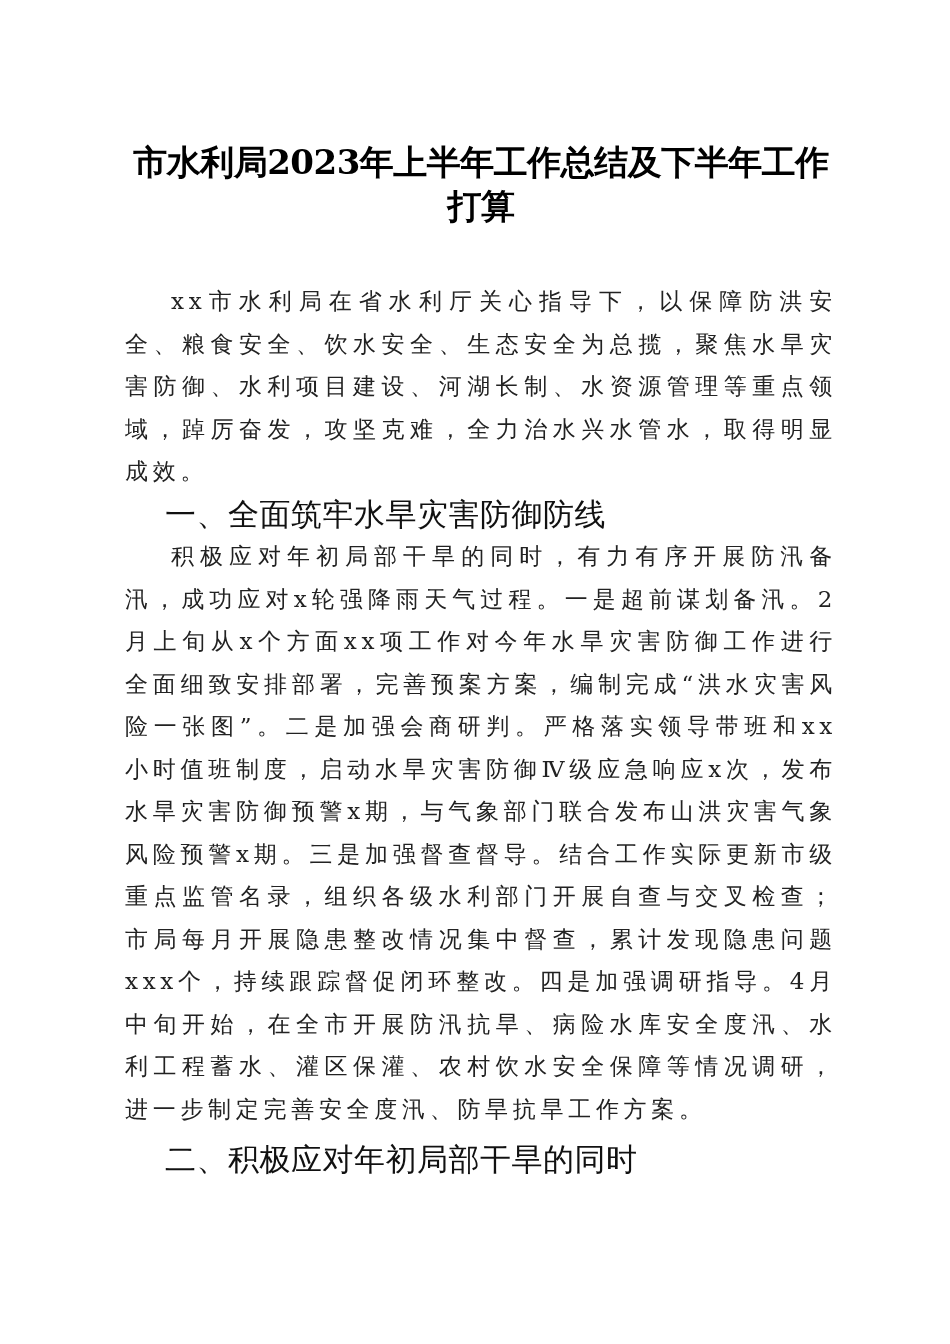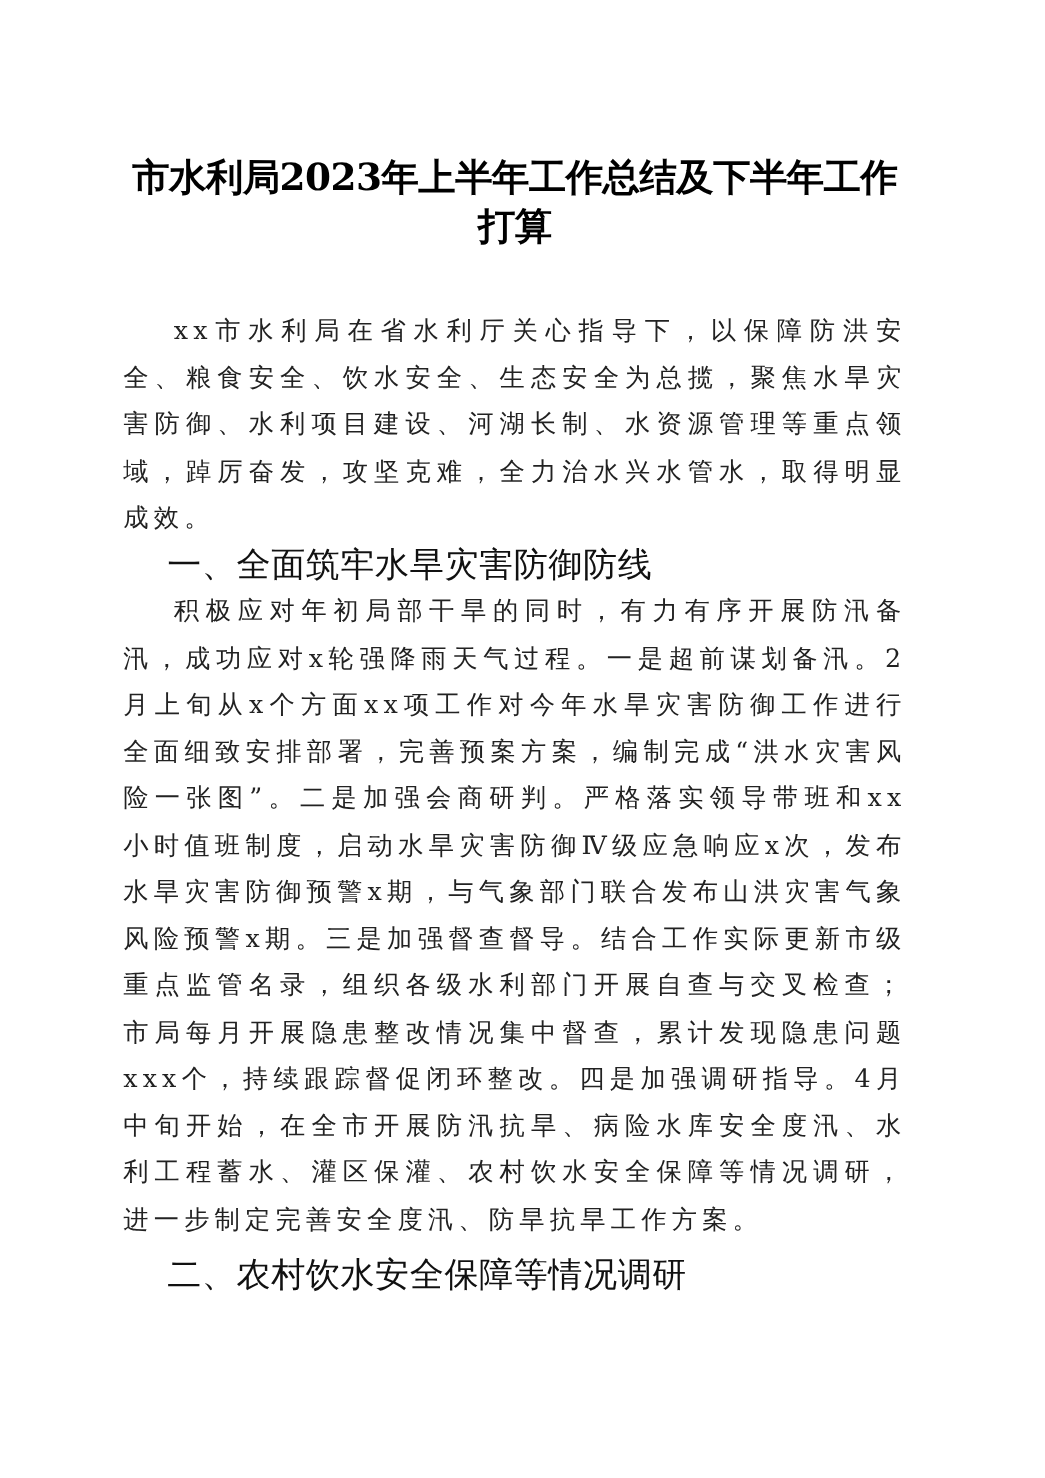--- a/index.html
+++ b/index.html
@@ -9,21 +9,21 @@
     }
     body {
       width: 950px;
       height: 1344px;
       position: relative;
       overflow: hidden;
       color: #111111;
     }
     .page {
       position: absolute;
-      left: 112px;
+      left: 125px;
       top: 140px;
       width: 712px;
     }
     .title {
       font-family: "DejaVu Serif", "Liberation Serif", serif;
       font-weight: bold;
       font-size: 34px;
       line-height: 44px;
       text-align: center;
       margin: 0;
@@ -60,15 +60,15 @@
 
 <div class="page">
   <h1 class="title">市水利局2023年上半年工作总结及下半年工作打算</h1>
 
   <div class="content">
     <p class="para">xx市水利局在省水利厅关心指导下，以保障防洪安全、粮食安全、饮水安全、生态安全为总揽，聚焦水旱灾害防御、水利项目建设、河湖长制、水资源管理等重点领域，踔厉奋发，攻坚克难，全力治水兴水管水，取得明显成效。</p>
 
     <h2 class="heading">一、全面筑牢水旱灾害防御防线</h2>
     <p class="para">积极应对年初局部干旱的同时，有力有序开展防汛备汛，成功应对x轮强降雨天气过程。一是超前谋划备汛。2月上旬从x个方面xx项工作对今年水旱灾害防御工作进行全面细致安排部署，完善预案方案，编制完成“洪水灾害风险一张图”。二是加强会商研判。严格落实领导带班和xx小时值班制度，启动水旱灾害防御Ⅳ级应急响应x次，发布水旱灾害防御预警x期，与气象部门联合发布山洪灾害气象风险预警x期。三是加强督查督导。结合工作实际更新市级重点监管名录，组织各级水利部门开展自查与交叉检查；市局每月开展隐患整改情况集中督查，累计发现隐患问题xxx个，持续跟踪督促闭环整改。四是加强调研指导。4月中旬开始，在全市开展防汛抗旱、病险水库安全度汛、水利工程蓄水、灌区保灌、农村饮水安全保障等情况调研，进一步制定完善安全度汛、防旱抗旱工作方案。</p>
 
-    <h2 class="heading h2">二、农村饮水安全保障等情况调研</h2>
+    <h2 class="heading h2">二、积极应对年初局部干旱的同时</h2>
   </div>
 </div>
 
 </body></html>

